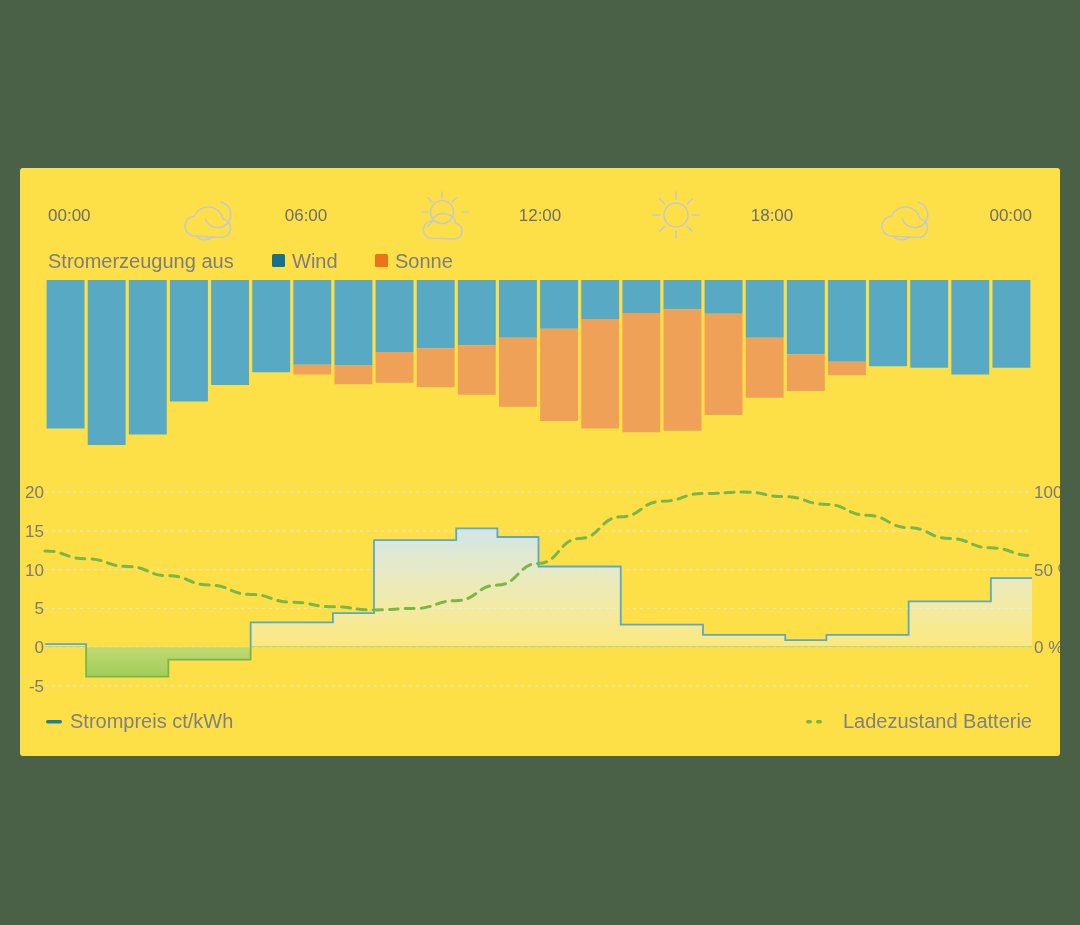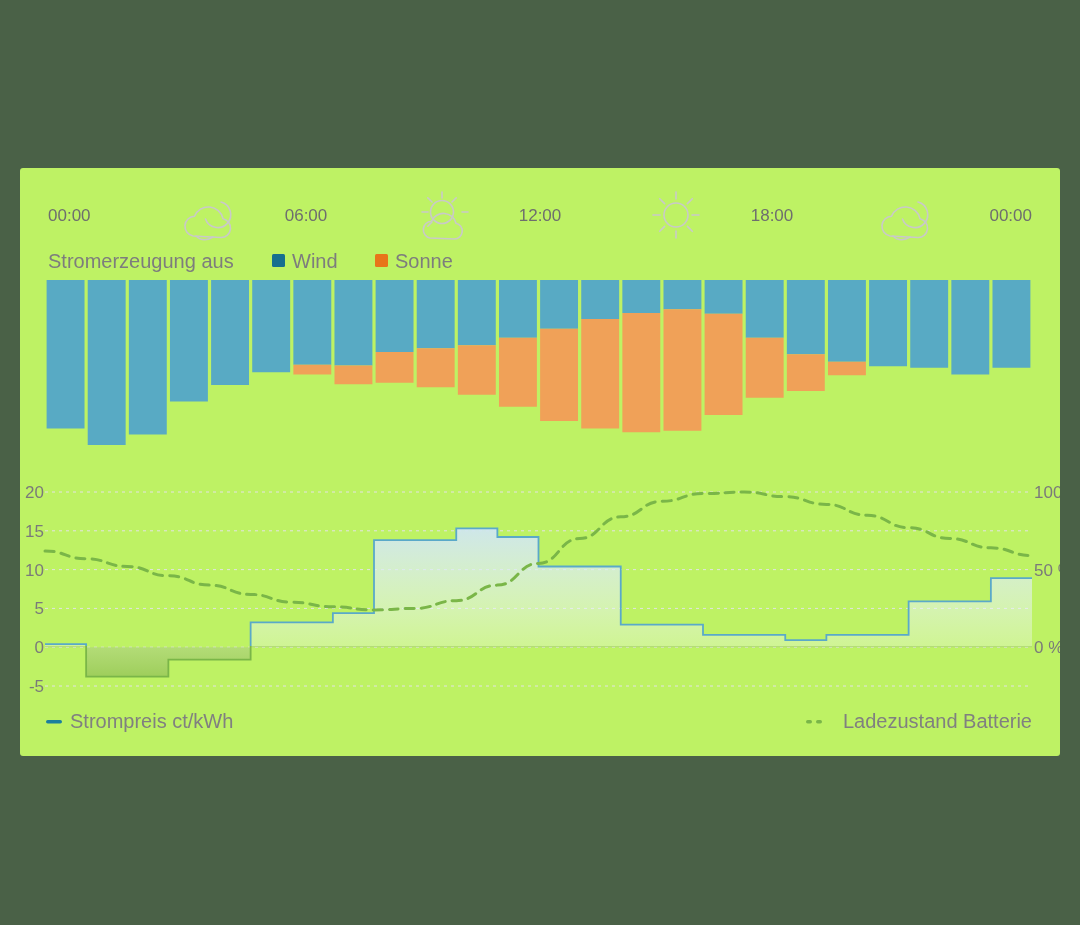--- a/index.html
+++ b/index.html
@@ -12,21 +12,21 @@
     background: #4a6147;
     font-family: "Liberation Sans", sans-serif;
     overflow: hidden;
   }
   .card {
     position: absolute;
     left: 20px;
     top: 168px;
     width: 1040px;
     height: 588px;
-    background: #bef264;
+    background: #fde047;
     border-radius: 3px;
   }
   .chart-svg {
     display: block;
     width: 1040px;
     height: 588px;
   }
   .tick-label {
     font-family: "Liberation Sans", sans-serif;
     font-size: 17px;

